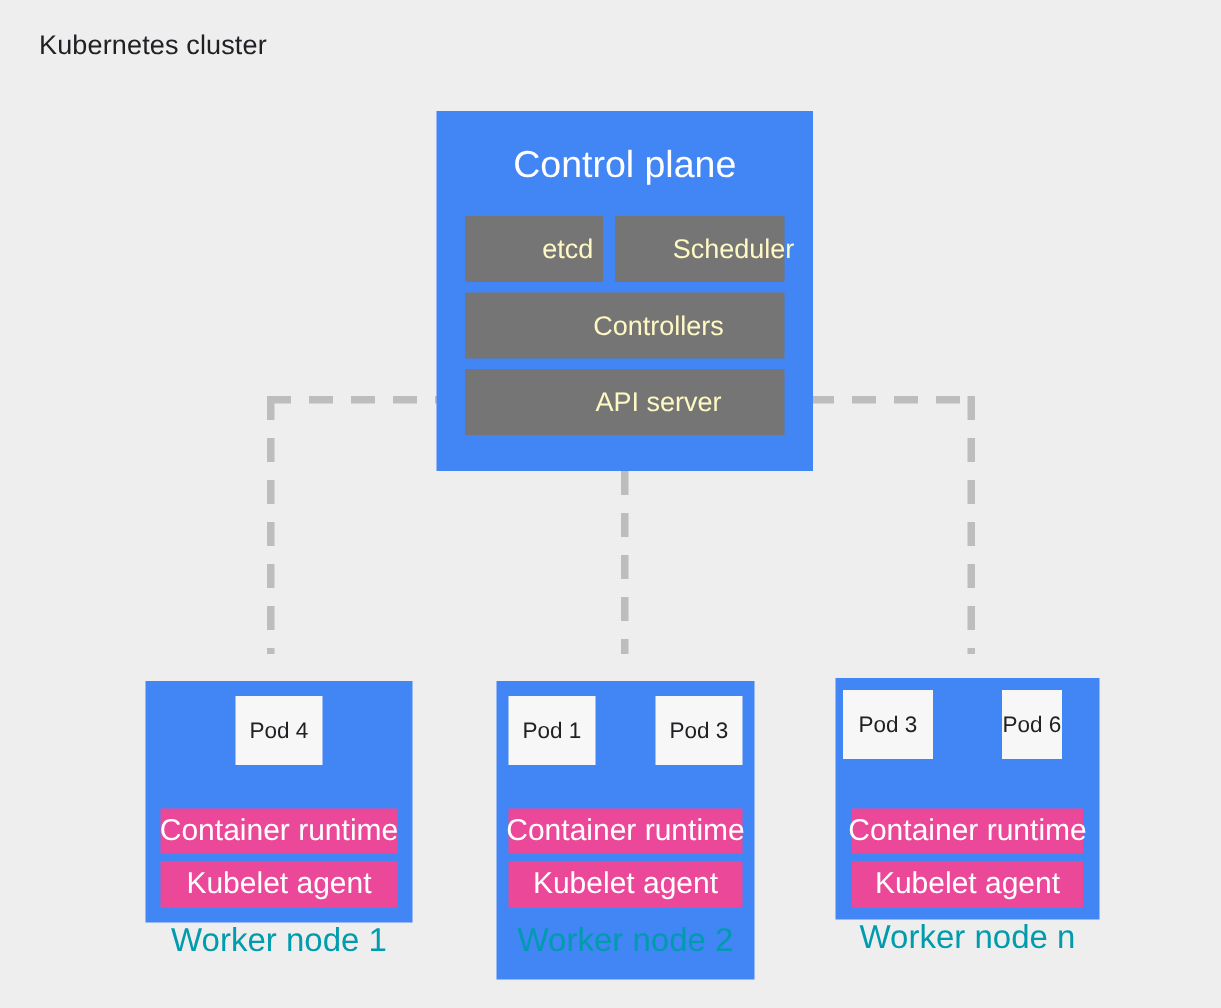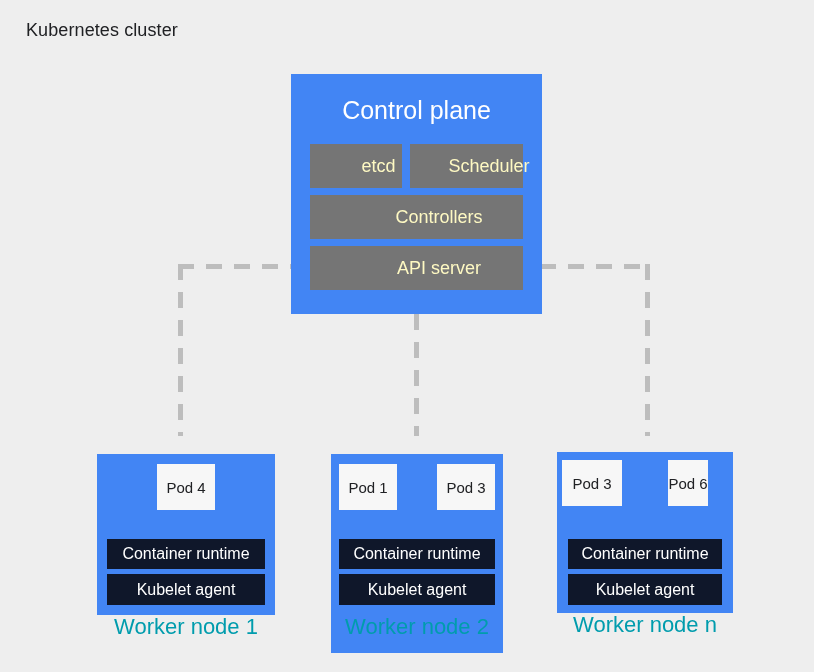--- a/index.html
+++ b/index.html
@@ -52,23 +52,23 @@
   
   .worker {
     position:absolute; background:#4285F4;margin-top:20px;
   }
   .pod {
     position:absolute; background:#F7F7F7; color:#202124;
     display:flex; align-items:center; justify-content:center;
     font-size:15px; white-space:nowrap;
   }
   .wbox {
-    position:absolute; background:#0f172a; color:#FFFFFF;
+    position:absolute; background:#ec4899; color:#FFFFFF;
     display:flex; align-items:center; justify-content:center;
-    font-size:16px; white-space:nowrap;text-align:right;
+    font-size:20px; white-space:nowrap;text-align:right;
   }
   .worker-label {
     position:absolute; text-align:center; color:#009CAD;
     font-size:22px; white-space:nowrap;
   }
 
   
   #worker-1 { left:97px; top:434px; width:178px; height:161px; }
   #worker-1 .pod-a { left:60px; top:10px; width:58px; height:46px; }
   #worker-1 .rt    { left:10px; top:85px; width:158px; height:30px; }

